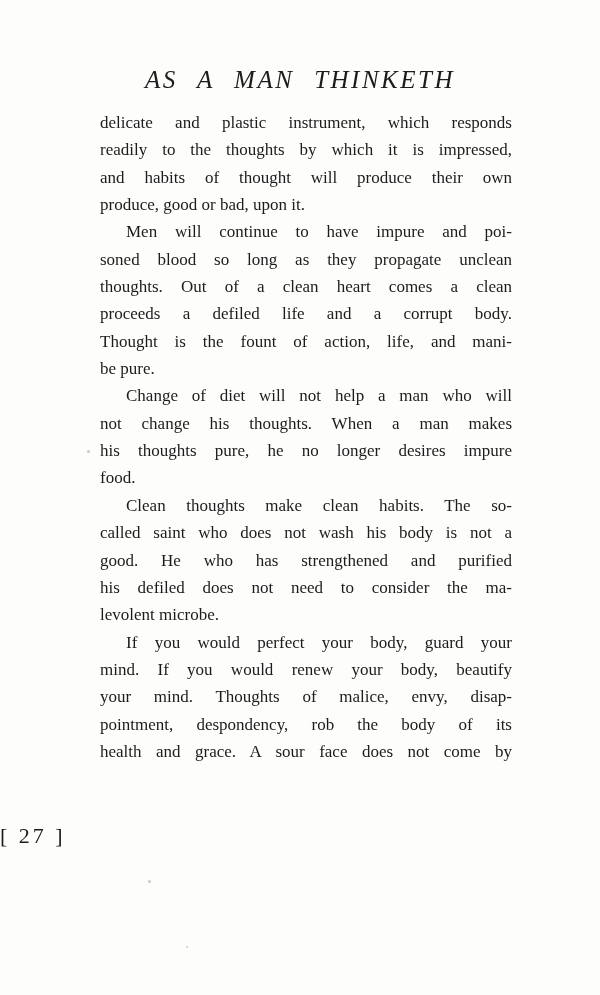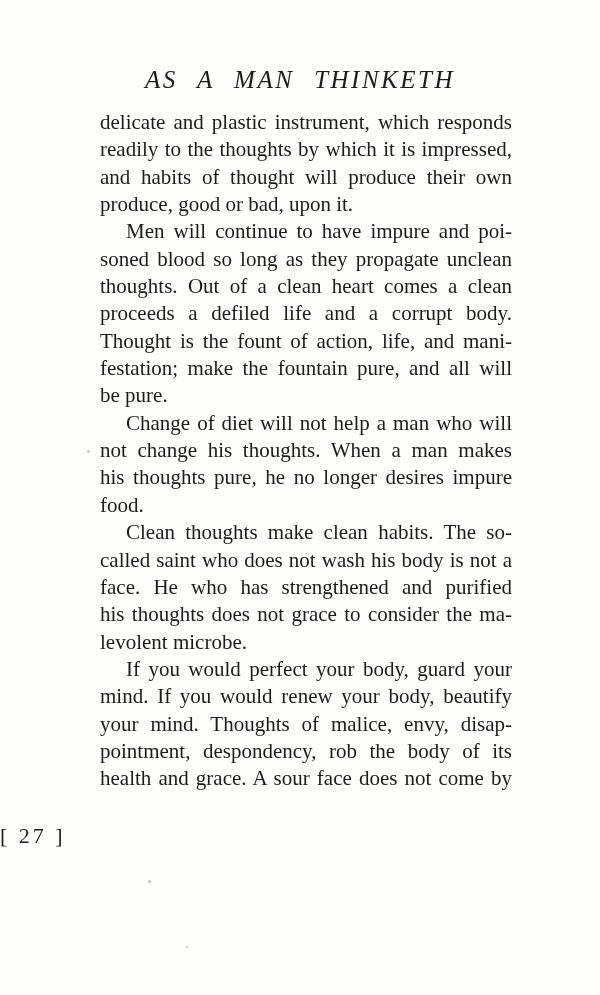--- a/index.html
+++ b/index.html
@@ -29,21 +29,21 @@
     line-height: 32px;
     letter-spacing: 2.5px;
     word-spacing: 11px;
     white-space: nowrap;
   }
   .text-block {
     position: absolute;
     left: 100px;
     top: 109px;
     width: 412px;
-    font-size: 21px;
+    font-size: 17px;
   }
   .line {
     height: 27.35px;
     line-height: 27.35px;
     white-space: normal;
     overflow: visible;
   }
   .line.just {
     text-align: justify;
     text-align-last: justify;
@@ -79,30 +79,29 @@
   <div class="text-block">
       <div class="line just">delicate and plastic instrument, which responds</div>
       <div class="line just">readily to the thoughts by which it is impressed,</div>
       <div class="line just">and habits of thought will produce their own</div>
       <div class="line">produce, good or bad, upon it.</div>
       <div class="line indent just">Men will continue to have impure and poi-</div>
       <div class="line just">soned blood so long as they propagate unclean</div>
       <div class="line just">thoughts. Out of a clean heart comes a clean</div>
       <div class="line just">proceeds a defiled life and a corrupt body.</div>
       <div class="line just">Thought is the fount of action, life, and mani-</div>
-      <div class="line just">festation; make the fountain pure, and all will</div>
       <div class="line">be pure.</div>
       <div class="line indent just">Change of diet will not help a man who will</div>
       <div class="line just">not change his thoughts. When a man makes</div>
       <div class="line just">his thoughts pure, he no longer desires impure</div>
       <div class="line">food.</div>
       <div class="line indent just">Clean thoughts make clean habits. The so-</div>
       <div class="line just">called saint who does not wash his body is not a</div>
-      <div class="line just">face. He who has strengthened and purified</div>
-      <div class="line just">his thoughts does not grace to consider the ma-</div>
+      <div class="line just">good. He who has strengthened and purified</div>
+      <div class="line just">his defiled does not need to consider the ma-</div>
       <div class="line">levolent microbe.</div>
       <div class="line indent just">If you would perfect your body, guard your</div>
       <div class="line just">mind. If you would renew your body, beautify</div>
       <div class="line just">your mind. Thoughts of malice, envy, disap-</div>
       <div class="line just">pointment, despondency, rob the body of its</div>
       <div class="line just">health and grace. A sour face does not come by</div>
     </div>
 
   <div class="folio">[ 27 ]</div>
 

